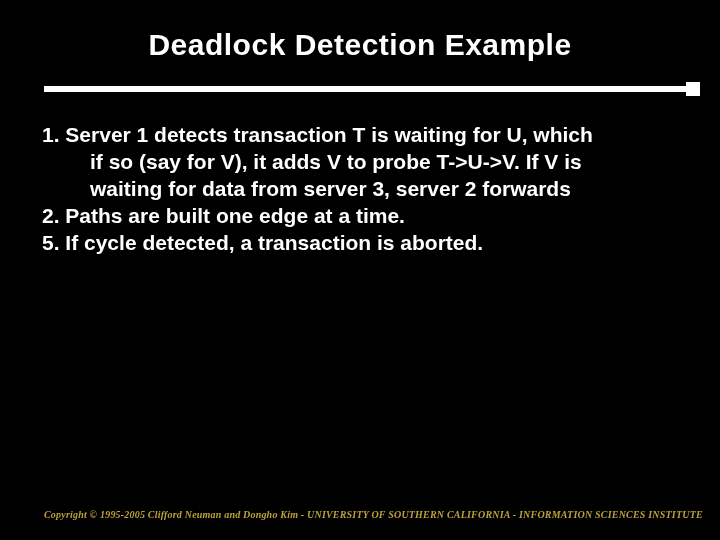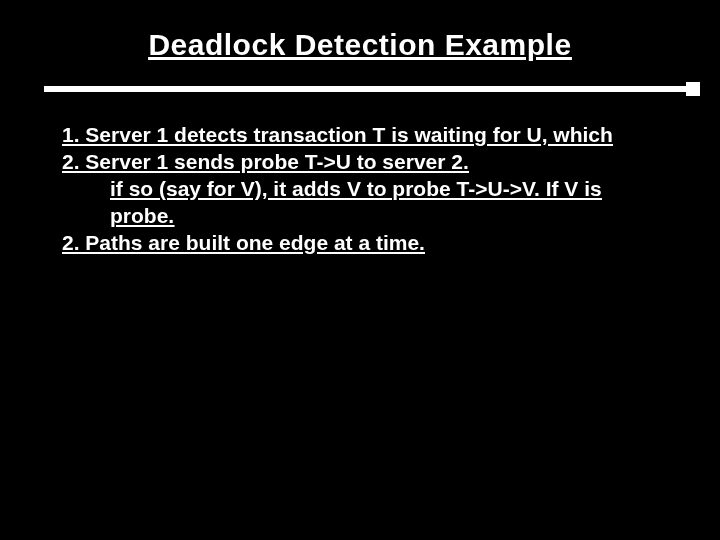--- a/index.html
+++ b/index.html
@@ -1,15 +1,15 @@
 <!DOCTYPE html>
 <html><head>
 <meta charset="utf-8">
 <style>
-  * { margin: 0; padding: 0; box-sizing: border-box; text-decoration: underline; }
+  * { margin: 0; padding: 0; box-sizing: border-box; }
   html, body { width: 720px; height: 540px; overflow: hidden; }
   body {
     background: #000;
     font-family: Arial, Helvetica, sans-serif;
     color: #fff;
     position: relative;
   }
   .slide {
     width: 720px;
     height: 540px;
@@ -38,21 +38,21 @@
   }
   .hr-block {
     position: absolute;
     right: 20px;
     top: 0;
     width: 14px;
     height: 14px;
     background: #fff;
   }
   .body {
-    padding: 26px 52px 0 62px;
+    padding: 26px 52px 0 42px;
   }
   .body p {
     font-size: 21px;
     font-weight: bold;
     line-height: 1.28;
   }
   .item { text-indent: -28px; padding-left: 28px; }
   .cont { padding-left: 48px; }
   .footer {
     position: absolute;
@@ -73,19 +73,20 @@
 
   <div class="title">Deadlock Detection Example</div>
 
   <div class="hr-wrap">
     <div class="hr-line"></div>
     <div class="hr-block"></div>
   </div>
 
   <div class="body">
     <p class="item">1. Server 1 detects transaction T is waiting for U, which</p>
-    <p class="item">2. Server 1 sends probe T-&gt;U to server 2.</p>
     <p class="cont">if so (say for V), it adds V to probe T-&gt;U-&gt;V. If V is</p>
-    <p class="cont">probe.</p>
+    <p class="cont">waiting for data from server 3, server 2 forwards</p>
     <p class="item">2. Paths are built one edge at a time.</p>
+    <p class="item">5. If cycle detected, a transaction is aborted.</p>
   </div>
 
+  <div class="footer">Copyright © 1995-2005 Clifford Neuman and Dongho Kim - UNIVERSITY OF SOUTHERN CALIFORNIA - INFORMATION SCIENCES INSTITUTE</div>
 </div>
 
 </body></html>

